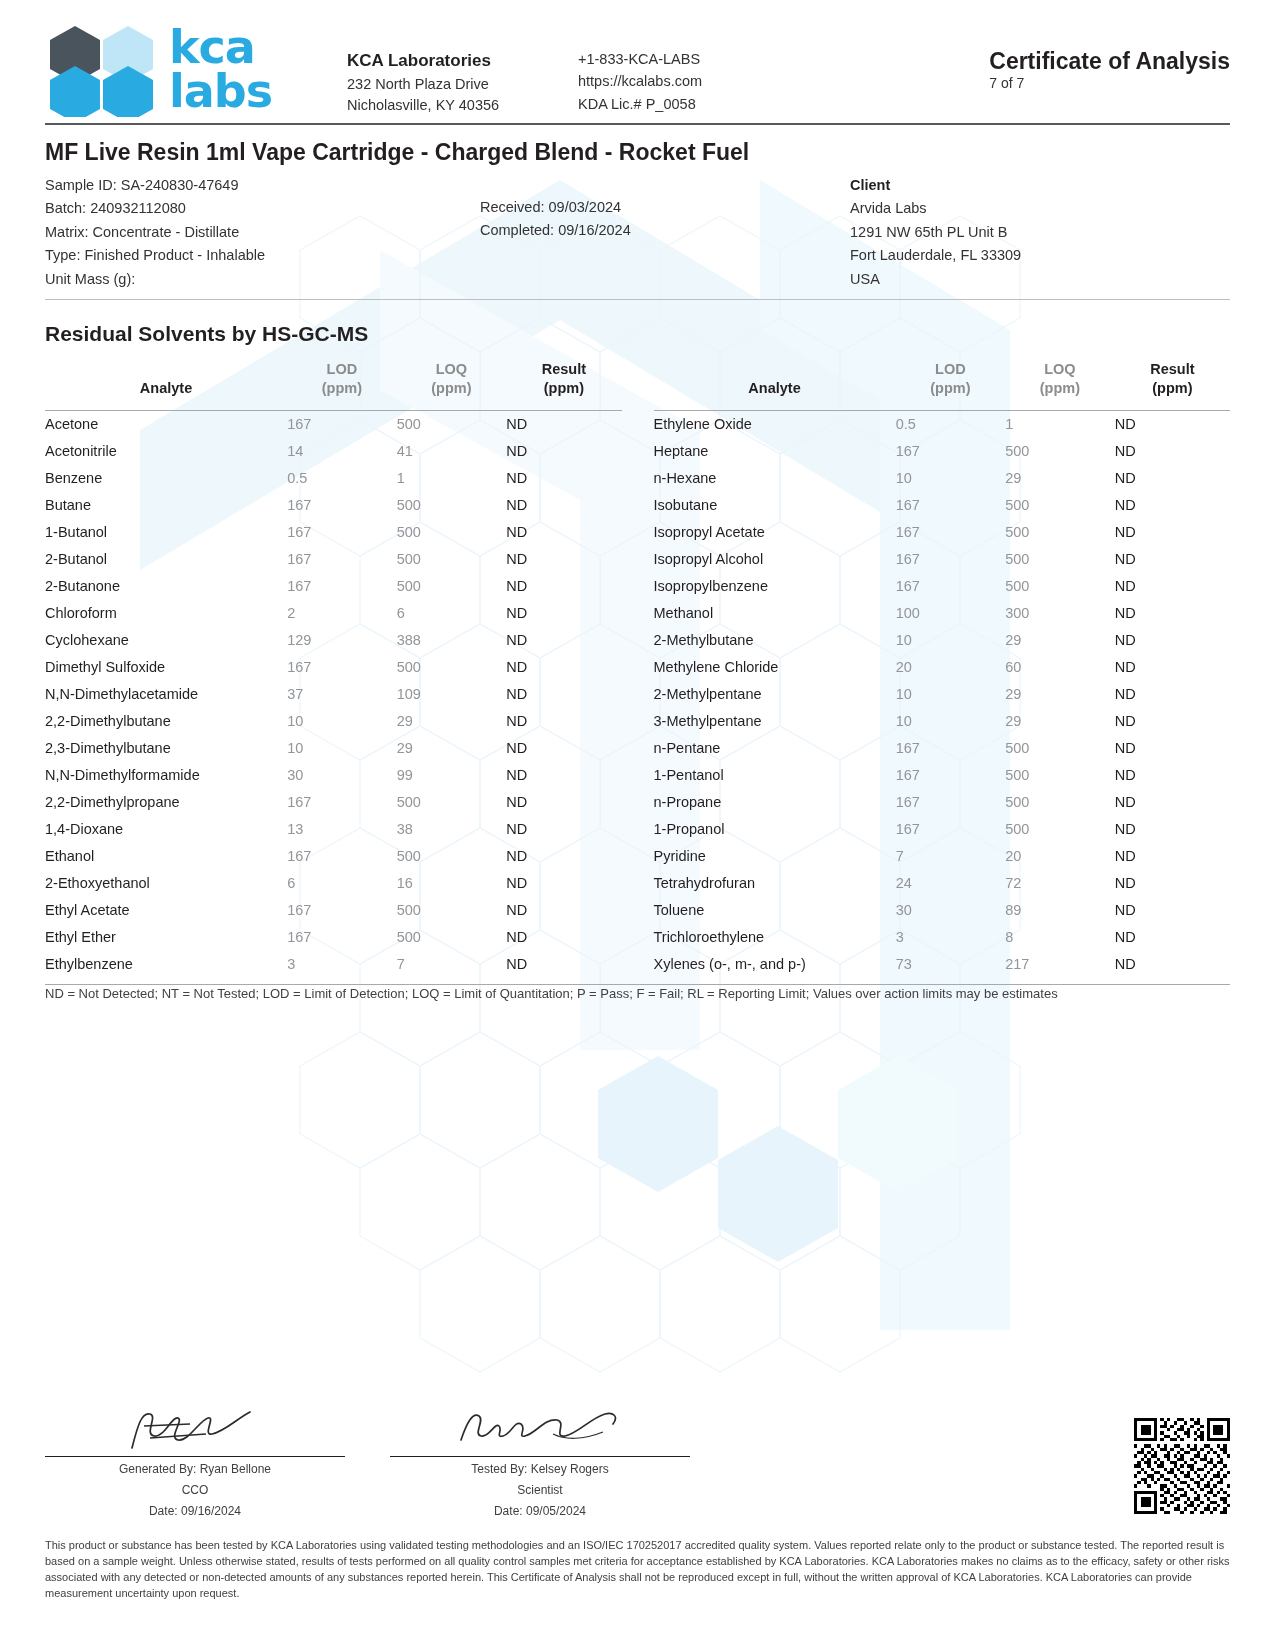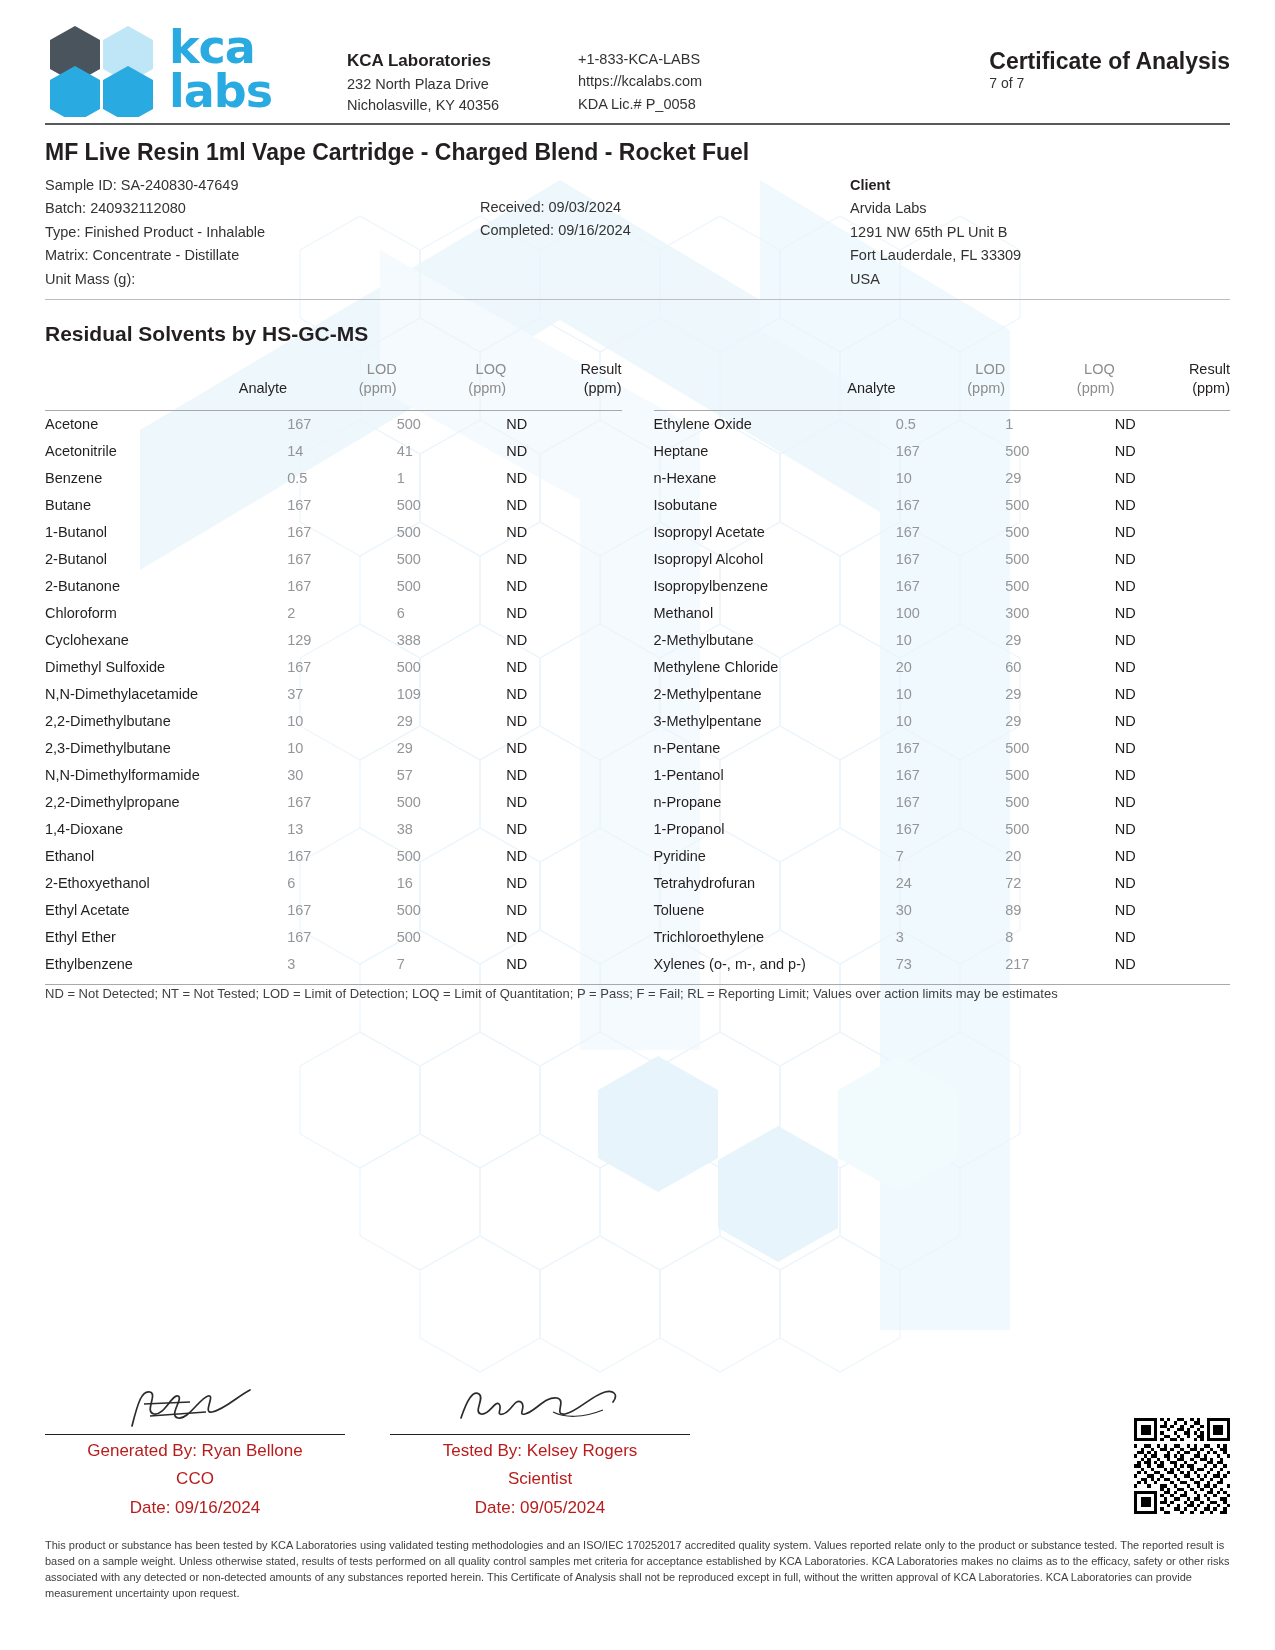--- a/index.html
+++ b/index.html
@@ -144,22 +144,22 @@
   .tbl-half { width: 50%; }
   .tbl-half.left { padding-right: 16px; box-sizing: border-box; }
   .tbl-half.right { padding-left: 16px; box-sizing: border-box; }
 
   table.solvents {
     width: 100%;
     border-collapse: collapse;
     font-size: 14.5px;
   }
   table.solvents th {
-    text-align: right;
-    font-weight: normal;
+    text-align: center;
+    font-weight: bold;
     font-size: 14.5px;
     color: #231f20;
     vertical-align: bottom;
     padding: 0 0 6px 0;
     line-height: 1.25;
   }
   table.solvents th.lod, table.solvents th.loq {
     color: #8c8c8c;
   }
   table.solvents thead tr { }
@@ -210,23 +210,23 @@
     height: 52px;
     display: flex;
     align-items: flex-end;
     justify-content: center;
   }
   .sig-line {
     border-top: 1px solid #231f20;
     margin-top: 2px;
   }
   .sig-text {
-    font-size: 17px;
+    font-size: 12px;
     line-height: 1.5;
-    color: #b91c1c;
+    color: #404040;
     padding-top: 3px;
   }
   .qr {
     margin-left: auto;
     margin-bottom: 2px;
   }
 
   .disclaimer {
     position: absolute;
     left: 45px;
@@ -361,22 +361,22 @@
     </div>
 
     <div class="rule-thick"></div>
 
     <div class="sample-title">MF Live Resin 1ml Vape Cartridge - Charged Blend - Rocket Fuel</div>
 
     <div class="sample-grid">
       <div class="sample-col-1">
         <div>Sample ID: SA-240830-47649</div>
         <div>Batch: 240932112080</div>
+        <div>Matrix: Concentrate - Distillate</div>
         <div>Type: Finished Product - Inhalable</div>
-        <div>Matrix: Concentrate - Distillate</div>
         <div>Unit Mass (g):</div>
       </div>
       <div class="sample-col-2">
         <div style="height:22px"></div>
         <div>Received: 09/03/2024</div>
         <div>Completed: 09/16/2024</div>
       </div>
       <div class="sample-col-3">
         <div class="client-label">Client</div>
         <div>Arvida Labs</div>
@@ -486,21 +486,21 @@
               </tr>
               <tr>
                 <td>2,3-Dimethylbutane</td>
                 <td class="num">10</td>
                 <td class="num">29</td>
                 <td>ND</td>
               </tr>
               <tr>
                 <td>N,N-Dimethylformamide</td>
                 <td class="num">30</td>
-                <td class="num">57</td>
+                <td class="num">99</td>
                 <td>ND</td>
               </tr>
               <tr>
                 <td>2,2-Dimethylpropane</td>
                 <td class="num">167</td>
                 <td class="num">500</td>
                 <td>ND</td>
               </tr>
               <tr>
                 <td>1,4-Dioxane</td>

